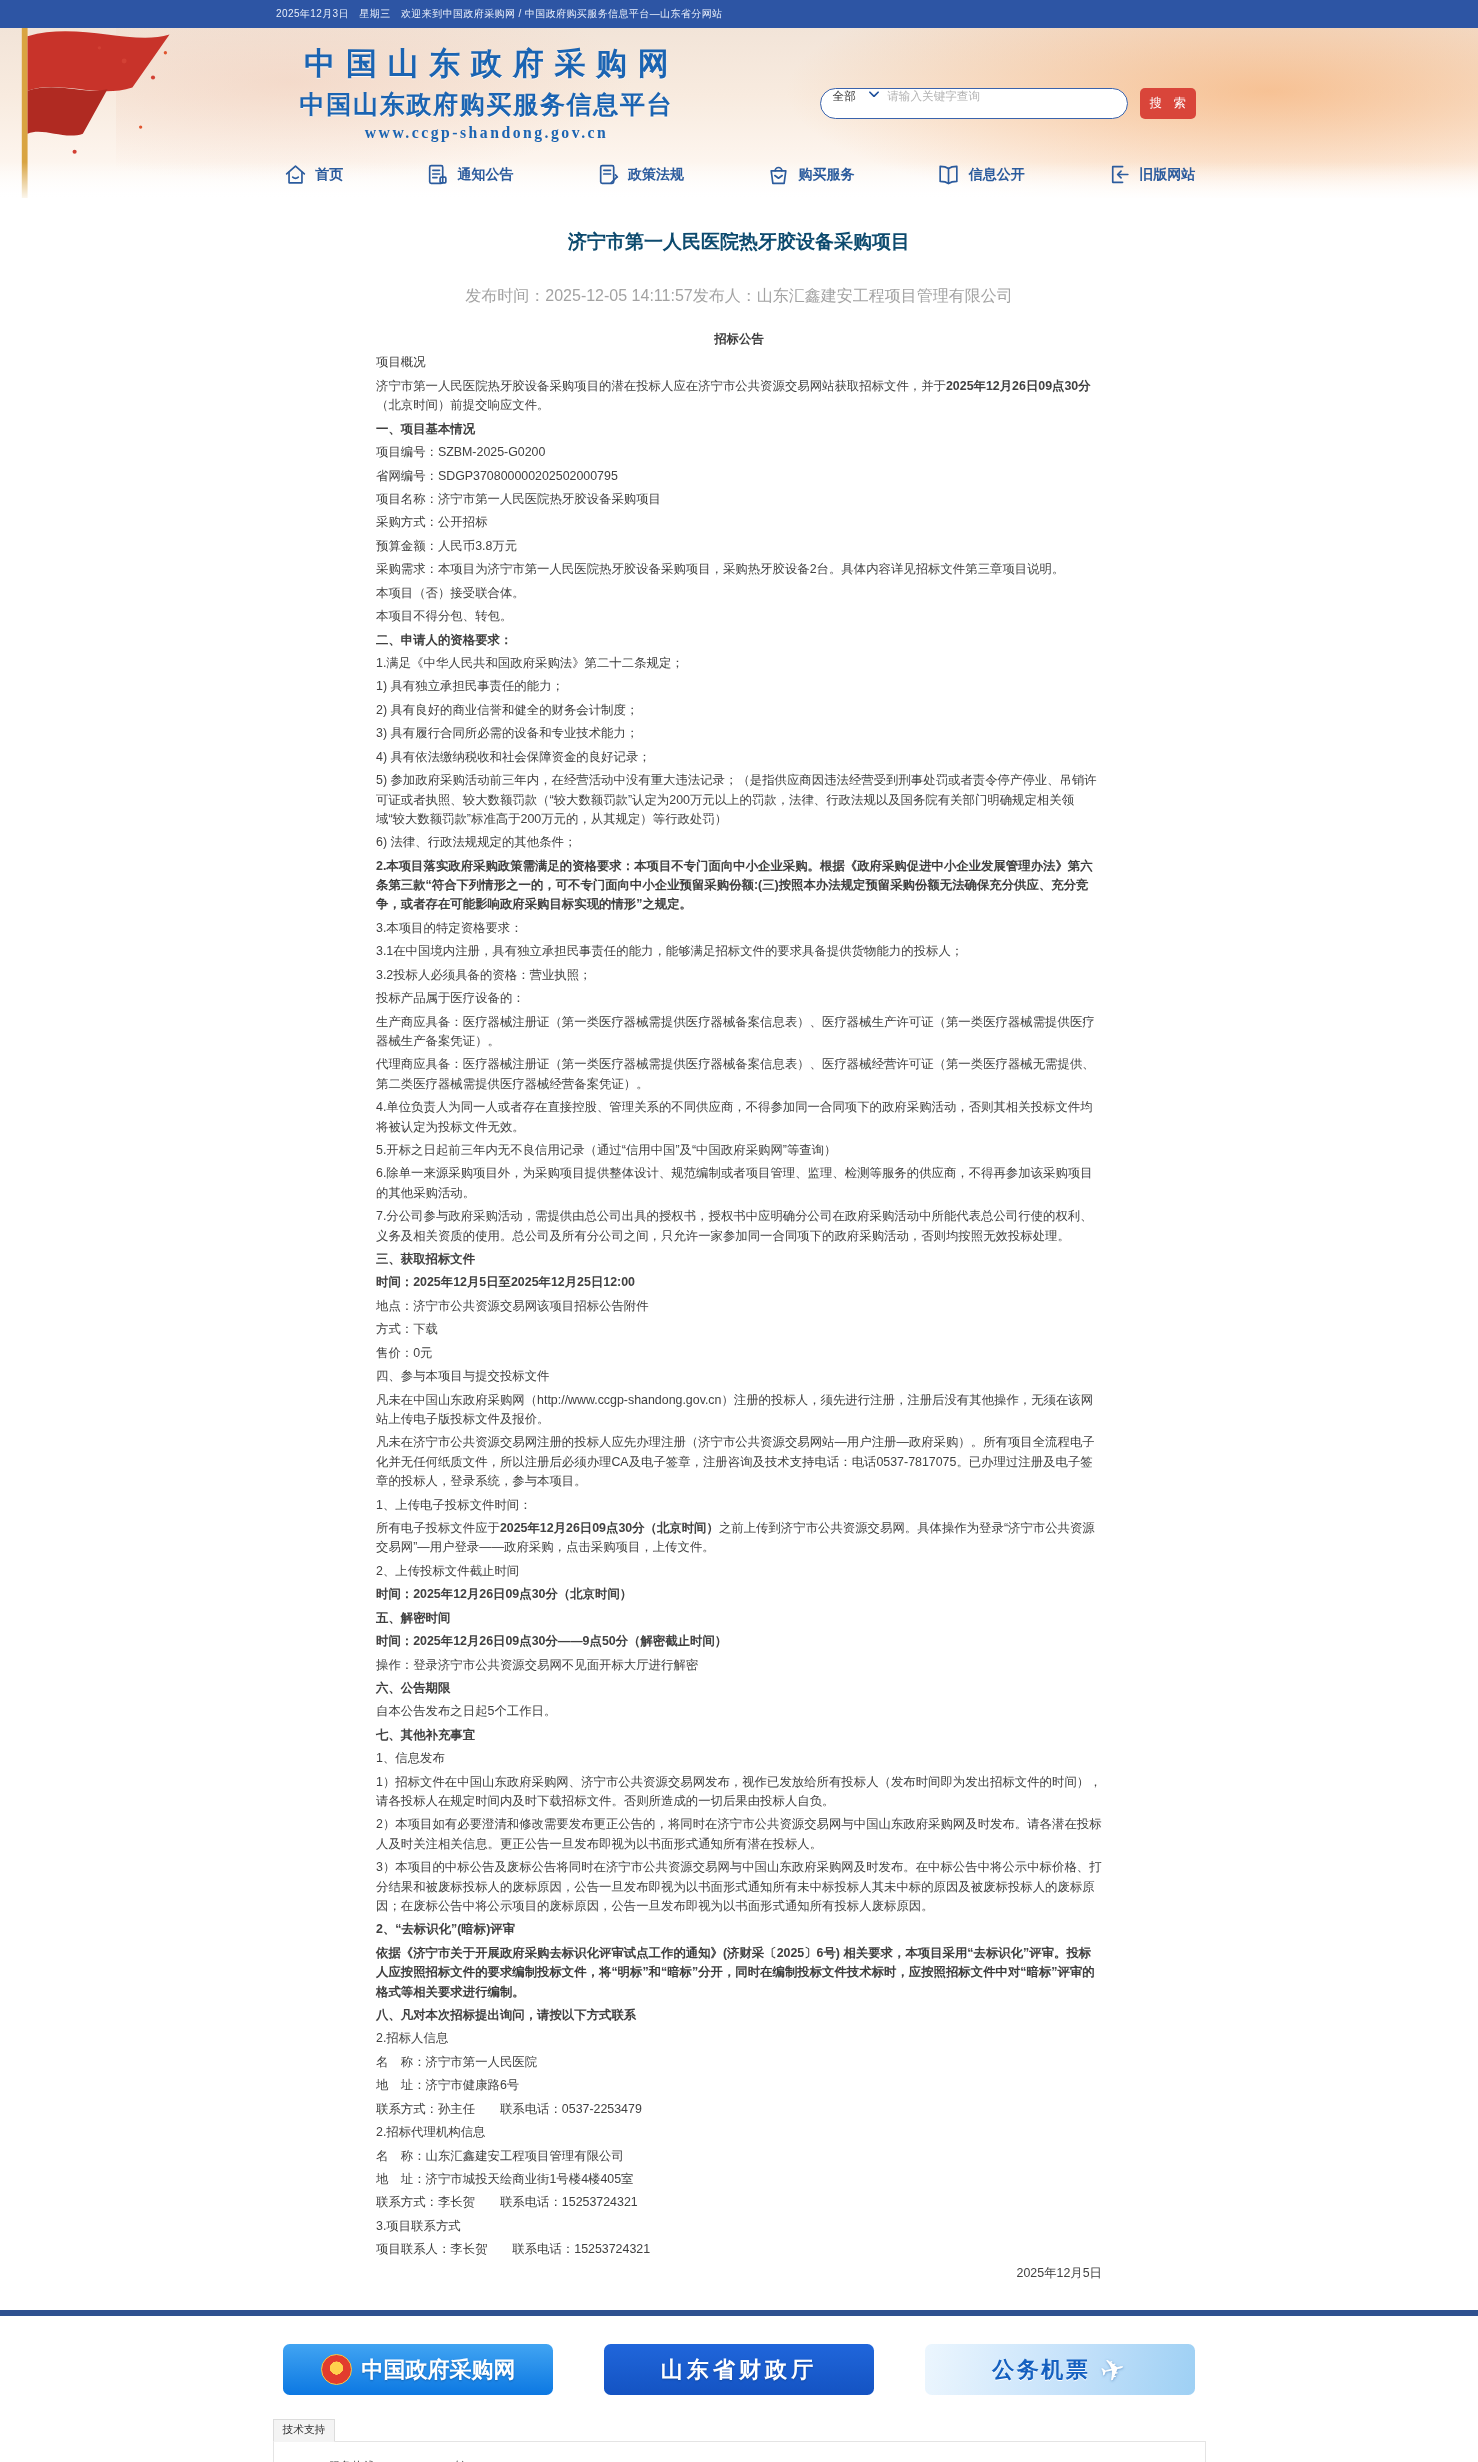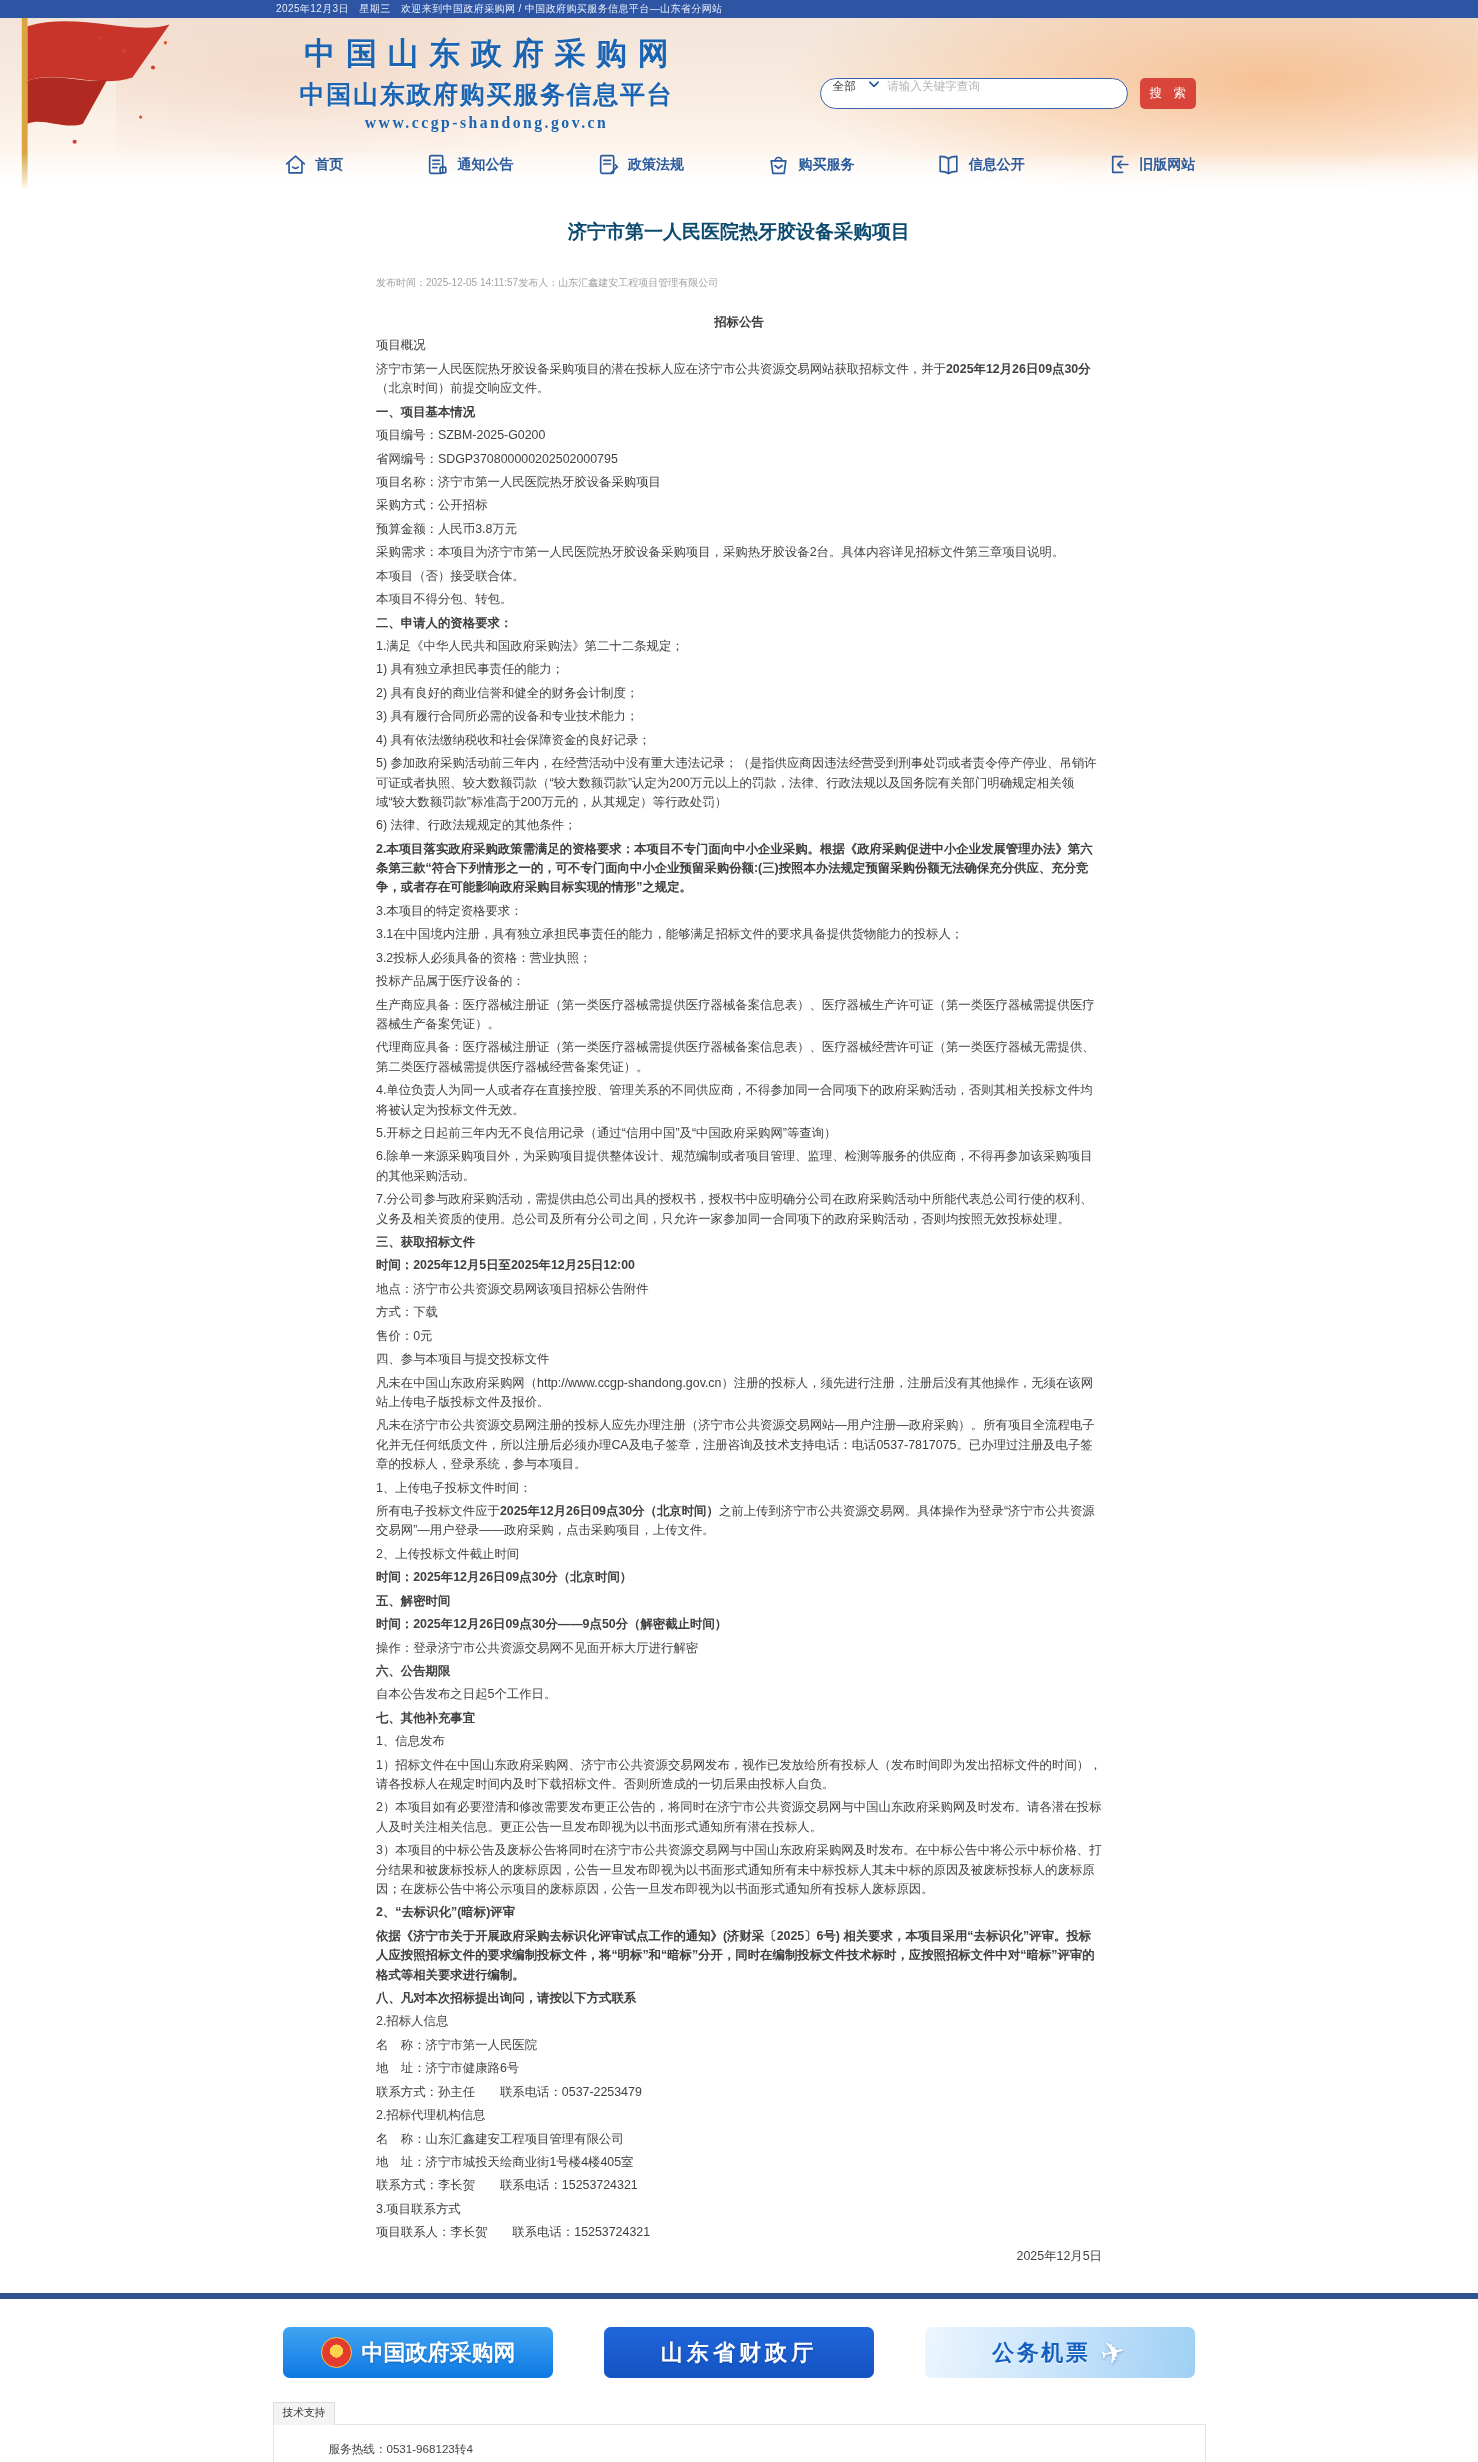--- a/index.html
+++ b/index.html
@@ -1,20 +1,20 @@
 <!DOCTYPE html>
 <html style="font-size:13.2px"><head>
 <meta charset="utf-8">
 <style>
   * { margin:0; padding:0; box-sizing:border-box; }
   html,body { background:#fff; }
   body { width:1478px; font-family:"Liberation Sans","DejaVu Sans",sans-serif; color:#404040; }
 
   
-  .topbar { height:18px; background:#2d55a4; color:#e9effb; font-size:10px; display:flex; align-items:center; }
+  .topbar { height:28px; background:#2d55a4; color:#e9effb; font-size:10px; display:flex; align-items:center; }
   .topbar-inner { margin-left:276px; letter-spacing:0.4px; }
 
   
   .banner { position:relative; height:170px; overflow:hidden;
     background:linear-gradient(180deg,#f2e4d8 0%,#f8ebdf 40%,#fdf5ee 78%,#ffffff 100%); }
   .glow-r { position:absolute; right:-50px; top:-41px; width:810px; height:248px; pointer-events:none;
     background:radial-gradient(ellipse at 68% 42%,rgba(246,160,88,.55),rgba(246,160,88,0) 62%); }
   .glow-l { position:absolute; left:116px; top:-25px; width:579px; height:198px; pointer-events:none;
     background:radial-gradient(ellipse at 30% 40%,rgba(240,200,180,.45),rgba(240,200,180,0) 60%); }
   .flag-art { position:absolute; left:0; top:0; }
@@ -37,21 +37,21 @@
     color:#fff; font-size:12.4px; letter-spacing:4.1px; text-indent:4.1px; cursor:pointer; }
 
   .navbar { position:absolute; left:0; right:0; bottom:10.7px; display:flex; justify-content:center; gap:82px; z-index:2; }
   .nav-item { display:flex; align-items:center; gap:7.4px; color:#2b5b9d; cursor:pointer; }
   .nav-ic { display:flex; }
   .nav-lb { font-size:14px; font-weight:600; }
 
   
   .main { width:726px; margin:0 auto; padding-top:31px; }
   .page-title { text-align:center; font-size:19px; font-weight:700; color:#0c4a6e; }
-  .meta { display:flex; justify-content:flex-start; margin-top:31px; font-size:10px; color:#a3a3a3; }
+  .meta { display:flex; justify-content:center; margin-top:31px; font-size:16px; color:#a3a3a3; }
   .article { margin-top:23px; font-size:12.4px; line-height:1.56; color:#404040; }
   .para { margin:4.1px 0; }
   .al-c { text-align:center; }
   .al-r { text-align:right; }
   .b { font-weight:700; }
 
   .blue-bar { height:6.6px; background:#2f5190; margin-top:26.5px; }
 
   
   .banners { display:flex; justify-content:center; gap:51px; margin-top:28px; }

